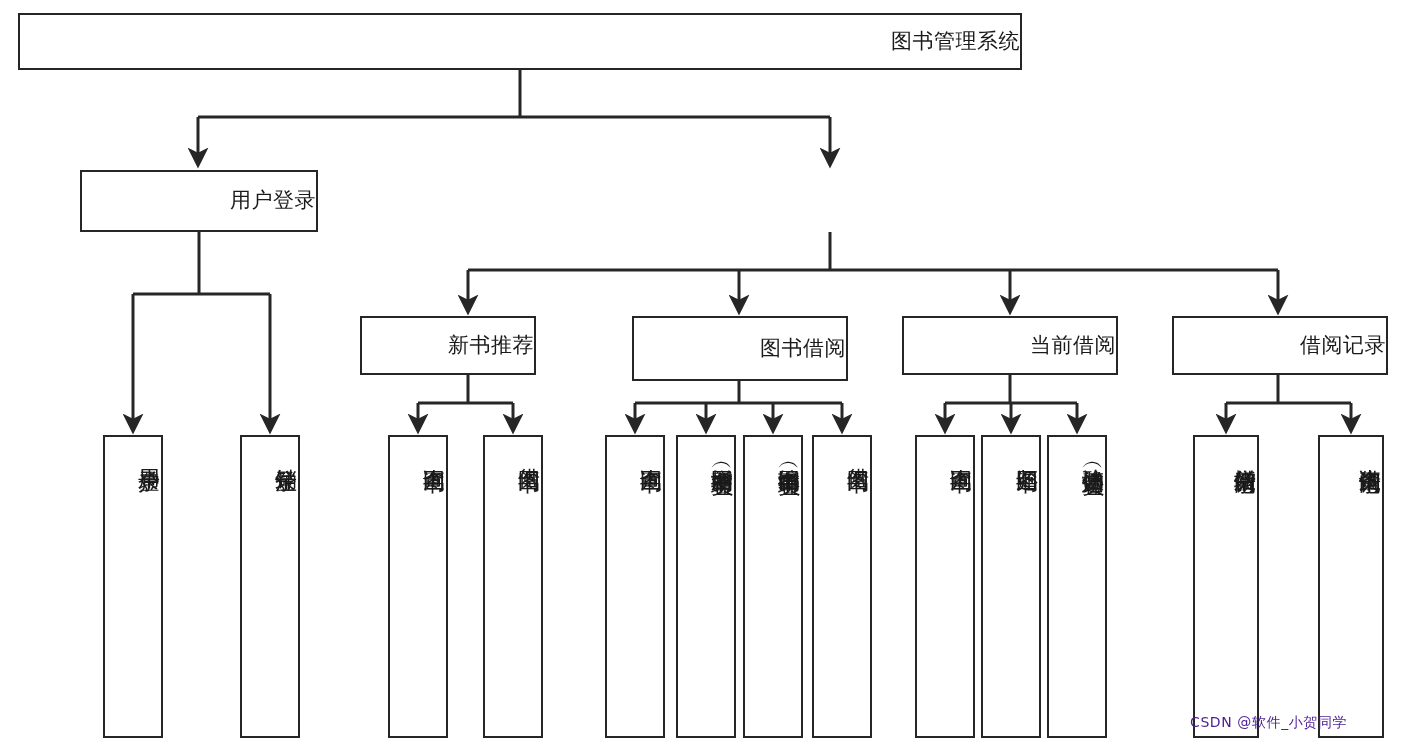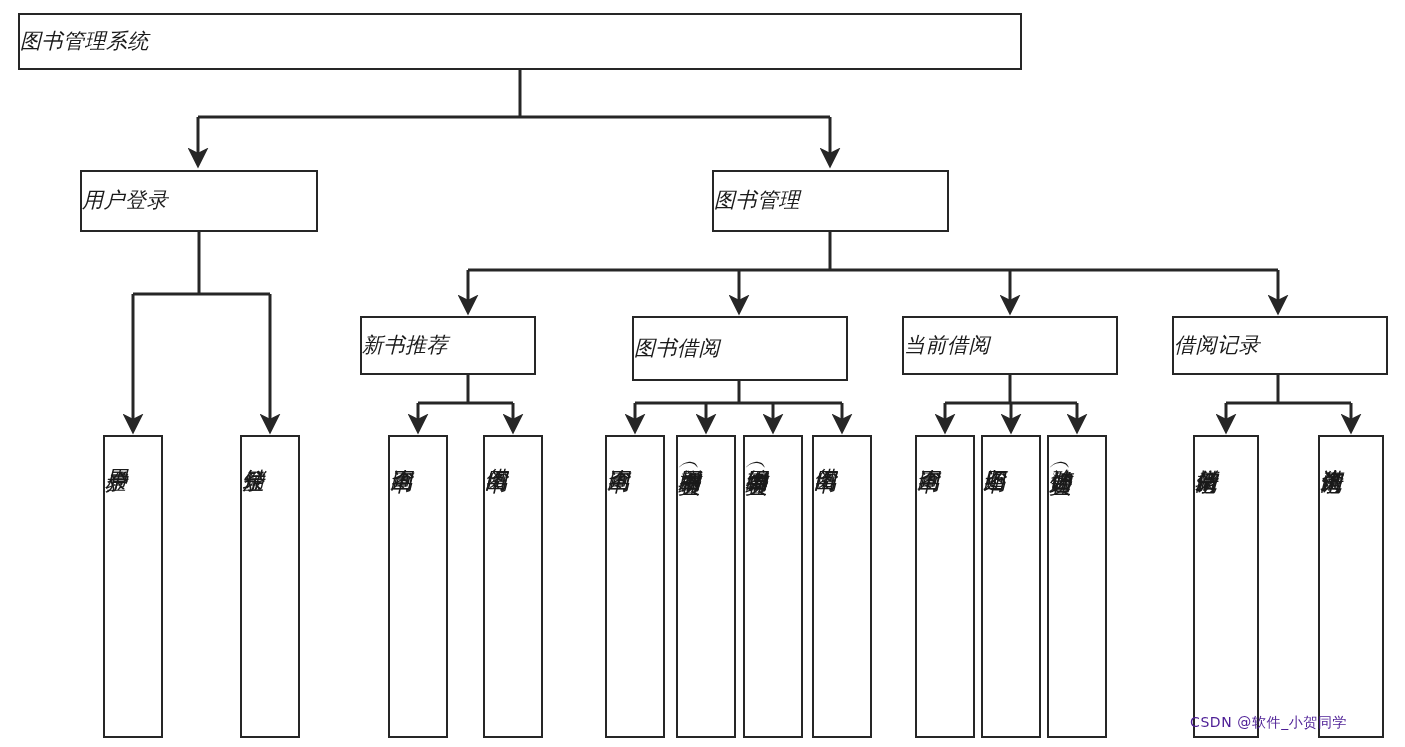--- a/index.html
+++ b/index.html
@@ -24,23 +24,22 @@
     width: 1405px;
     height: 747px;
   }
   .node {
     position: absolute;
     box-sizing: border-box;
     background: #ffffff;
     border: 2px solid #262626;
     display: flex;
     align-items: center;
-    justify-content: flex-start;
+    justify-content: flex-end;
     overflow: hidden;
-    font-style: italic;
   }
   .node-label {
     color: #1a1a1a;
     font-size: 21px;
     line-height: 1.12;
     letter-spacing: 0.5px;
     white-space: nowrap;
     text-align: center;
   }
   .node.vertical .node-label {
@@ -122,23 +121,20 @@
     </g>
   </svg>
 
   <div class="node" style="left:18px; top:13px; width:1004px; height:57px;">
     <span class="node-label">图书管理系统</span>
   </div>
 
   <div class="node" style="left:80px; top:170px; width:238px; height:62px;">
     <span class="node-label">用户登录</span>
   </div>
-  <div class="node" style="left:712px; top:170px; width:237px; height:62px;">
-    <span class="node-label">图书管理</span>
-  </div>
 
   <div class="node" style="left:360px; top:316px; width:176px; height:59px;">
     <span class="node-label">新书推荐</span>
   </div>
   <div class="node" style="left:632px; top:316px; width:216px; height:65px;">
     <span class="node-label">图书借阅</span>
   </div>
   <div class="node" style="left:1172px; top:316px; width:216px; height:59px;">
     <span class="node-label">借阅记录</span>
   </div>

